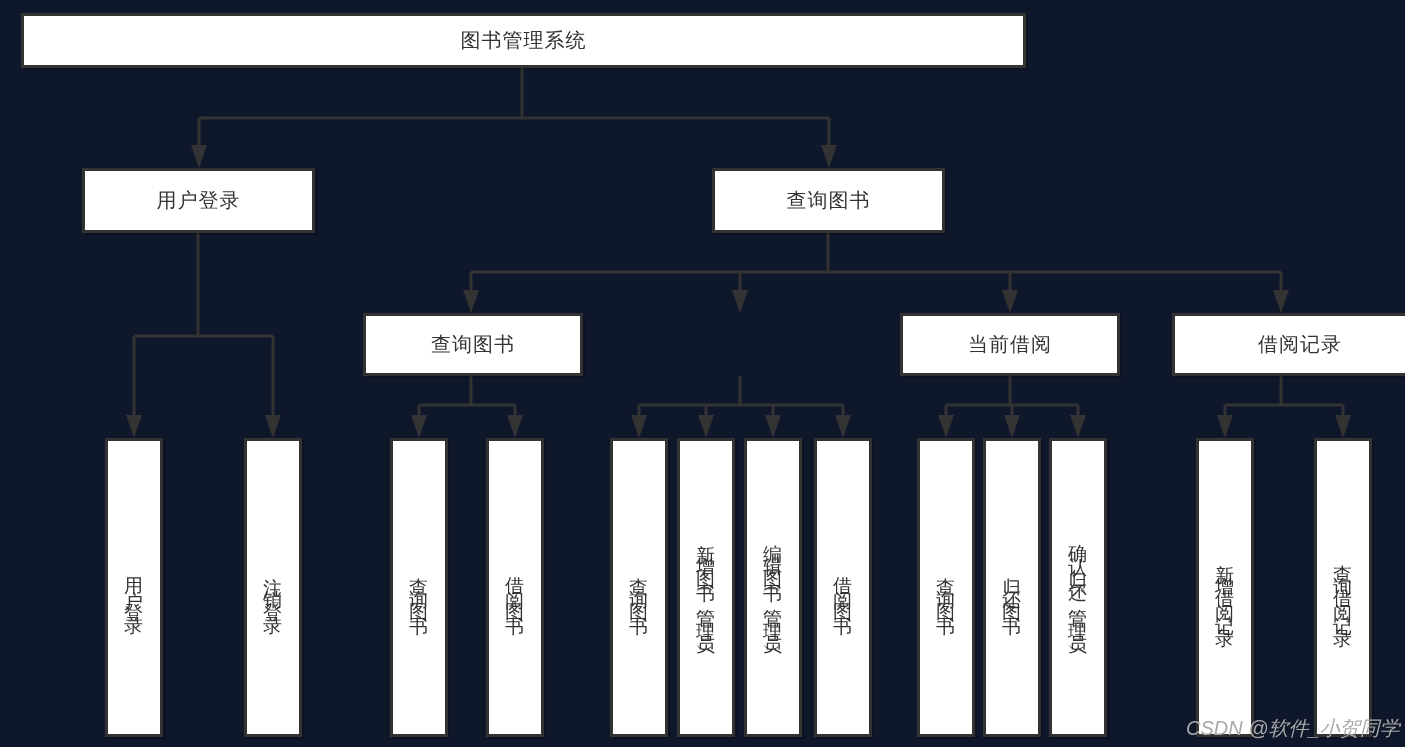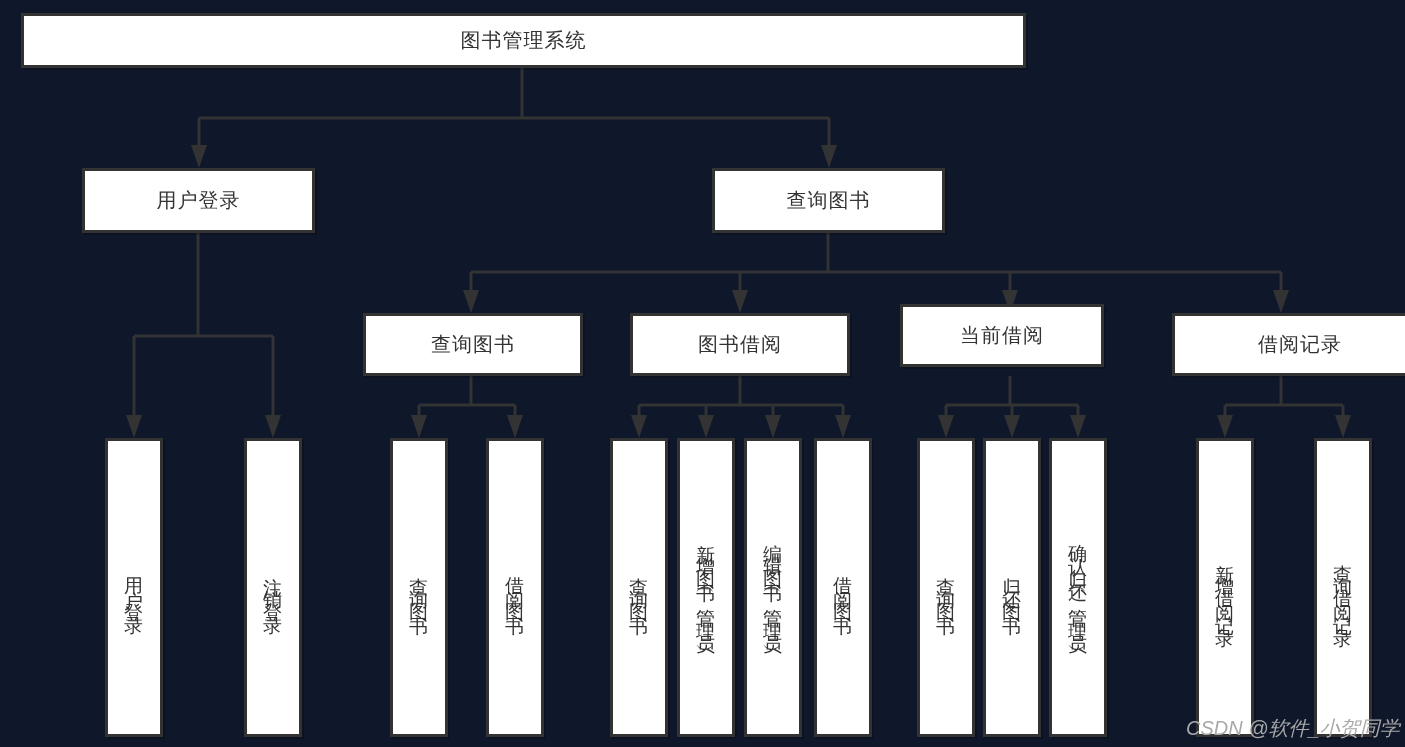--- a/index.html
+++ b/index.html
@@ -102,24 +102,21 @@
   <div class="box hbox" style="left:82px;top:168px;width:233px;height:65px">
     <span class="lbl">用户登录</span>
   </div>
   <div class="box hbox" style="left:712px;top:168px;width:233px;height:65px">
     <span class="lbl">查询图书</span>
   </div>
 
   <div class="box hbox" style="left:363px;top:313px;width:220px;height:63px">
     <span class="lbl">查询图书</span>
   </div>
-  <div class="box hbox" style="left:630px;top:313px;width:220px;height:63px">
-    <span class="lbl">图书借阅</span>
-  </div>
-  <div class="box hbox" style="left:900px;top:304px;width:204px;height:63px">
+  <div class="box hbox" style="left:900px;top:313px;width:220px;height:63px">
     <span class="lbl">当前借阅</span>
   </div>
   <div class="box hbox" style="left:1172px;top:313px;width:256px;height:63px">
     <span class="lbl">借阅记录</span>
   </div>
 
   <div class="box vbox" style="left:105px;top:438px;width:58px;height:299px">
     <span class="lbl">用户登录</span>
   </div>
   <div class="box vbox" style="left:244px;top:438px;width:58px;height:299px">

